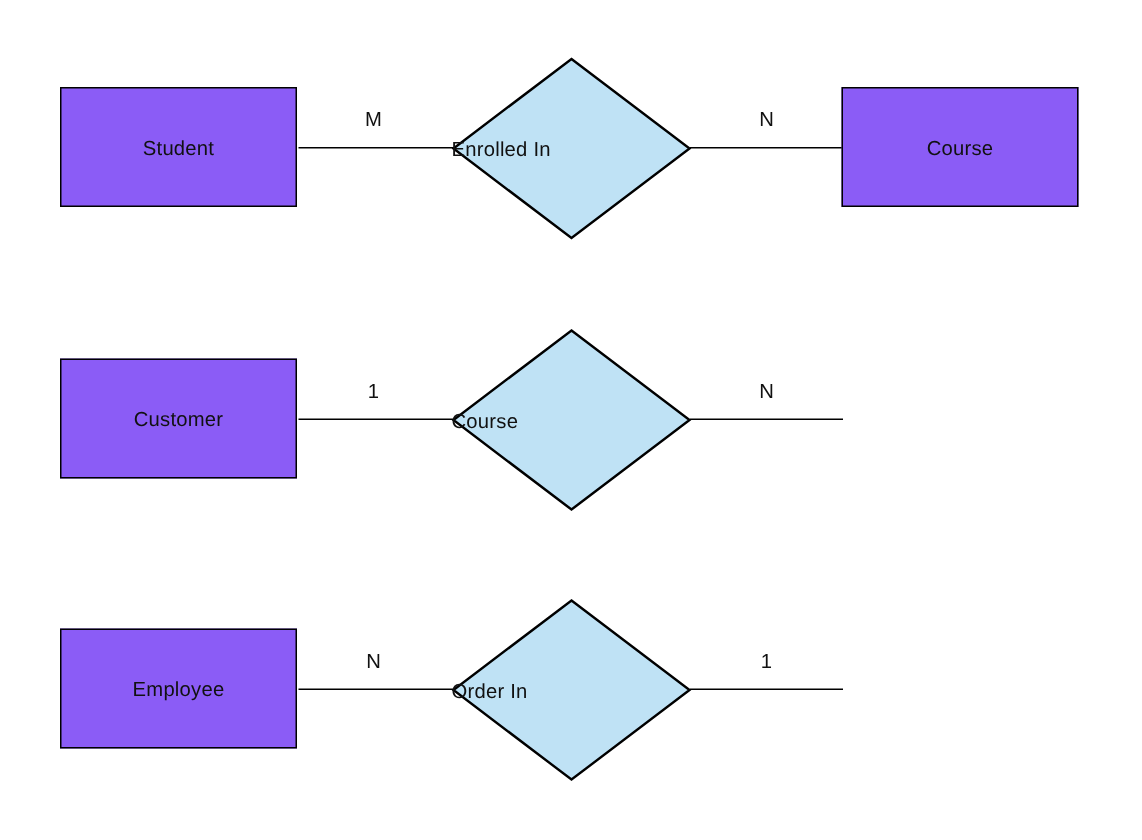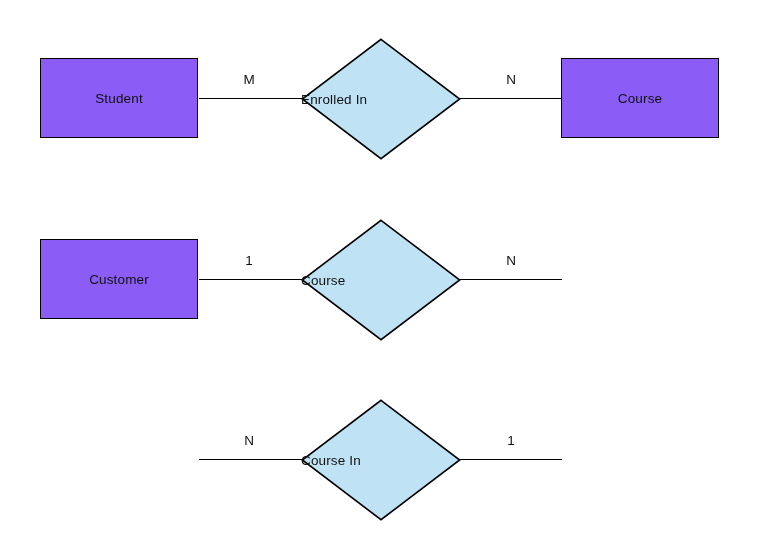--- a/index.html
+++ b/index.html
@@ -143,30 +143,33 @@
     </div>
 
     <div class="cardinality card-right">N</div>
 
     <div class="connector right-conn"></div>
 
   </div>
 
   <div class="er-row" style="top:399px;">
 
+    <div class="entity left">
+      <span class="label">Employee</span>
+    </div>
 
     <div class="connector left-conn"></div>
 
     <div class="cardinality card-left">N</div>
 
     <div class="relationship">
       <svg class="diamond-svg" width="160" height="122" viewBox="0 0 160 122">
         <polygon points="80,1.3 158.7,61 80,120.7 1.3,61" fill="#bfe2f5" stroke="#000000" stroke-width="1.6"></polygon>
       </svg>
-      <span class="label">Course In</span>
+      <span class="label">Order In</span>
     </div>
 
     <div class="cardinality card-right">1</div>
 
     <div class="connector right-conn"></div>
 
   </div>
 
 </div>
 

